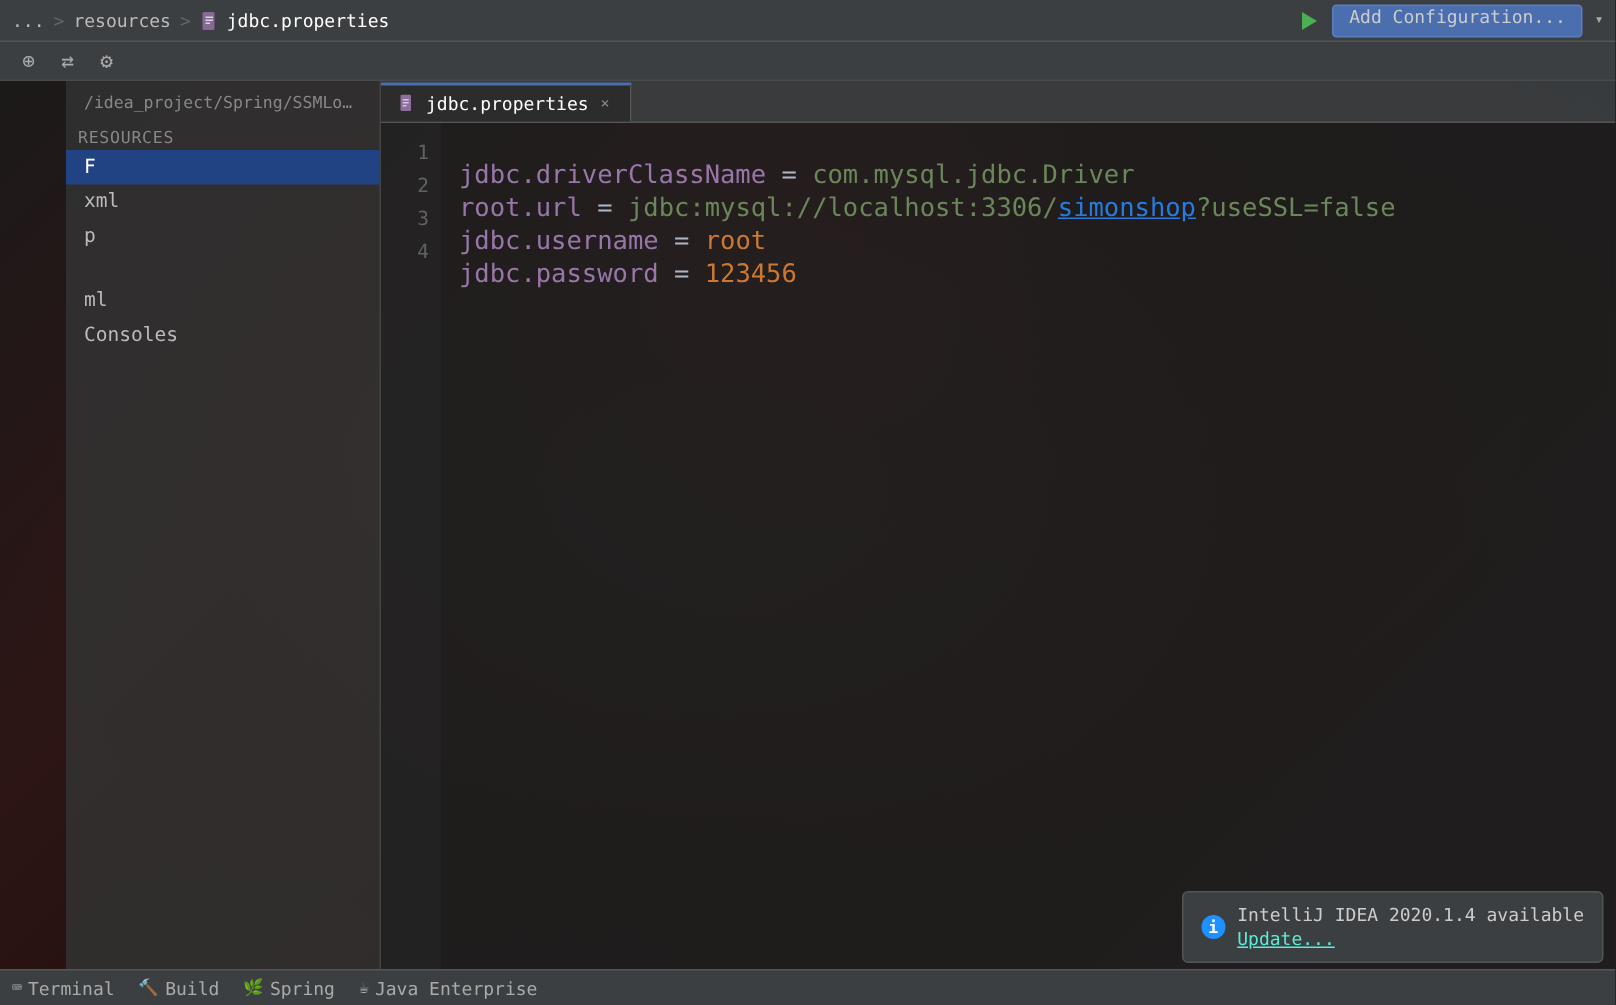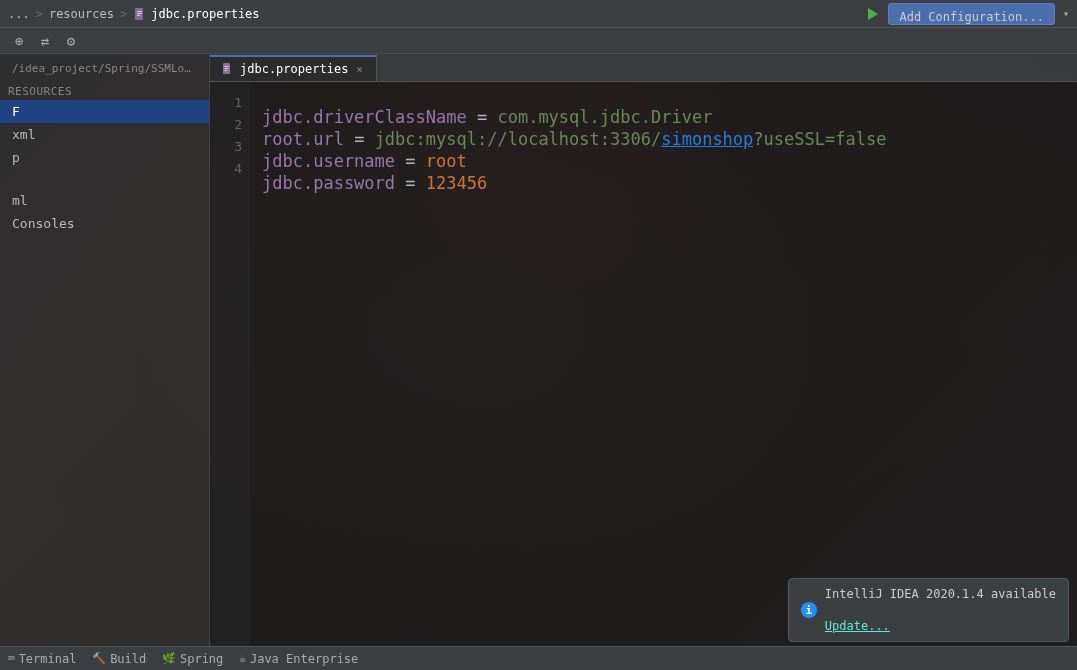--- a/index.html
+++ b/index.html
@@ -83,21 +83,21 @@
     .add-config-btn {
       height: 22px;
       padding: 0 10px;
       background: #4b6eaf;
       border: 1px solid #5a7fbf;
       border-radius: 3px;
       color: #ccc;
       font-size: 12px;
       cursor: pointer;
       display: flex;
-      align-items: flex-end;
+      align-items: flex-start;
       gap: 4px;
     }
 
     .dropdown-arrow {
       color: #aaa;
       font-size: 10px;
     }
 
     
     .second-bar {
@@ -123,20 +123,21 @@
       color: #aaa;
       font-size: 14px;
     }
 
     
     .main-content {
       position: relative;
       z-index: 5;
       display: flex;
       height: calc(670px - 54px - 24px);
+      margin-left: 44px;
     }
 
     
     .sidebar {
       width: 210px;
       background: rgba(50, 50, 50, 0.85);
       border-right: 1px solid #444;
       display: flex;
       flex-direction: column;
       flex-shrink: 0;
@@ -315,21 +316,21 @@
     .notif-link {
       font-size: 12px;
       color: #5eead4;
       cursor: pointer;
       text-decoration: underline;
     }
 
     .notif-content {
       display: flex;
       flex-direction: column;
-      gap: 18px;
+      gap: 2px;
     }
   </style>
 </head>
 <body>
 
 <div class="bg-overlay"></div>
 <div class="char-silhouette"></div>
 
 <div class="top-bar">
   <div class="top-bar-left">

